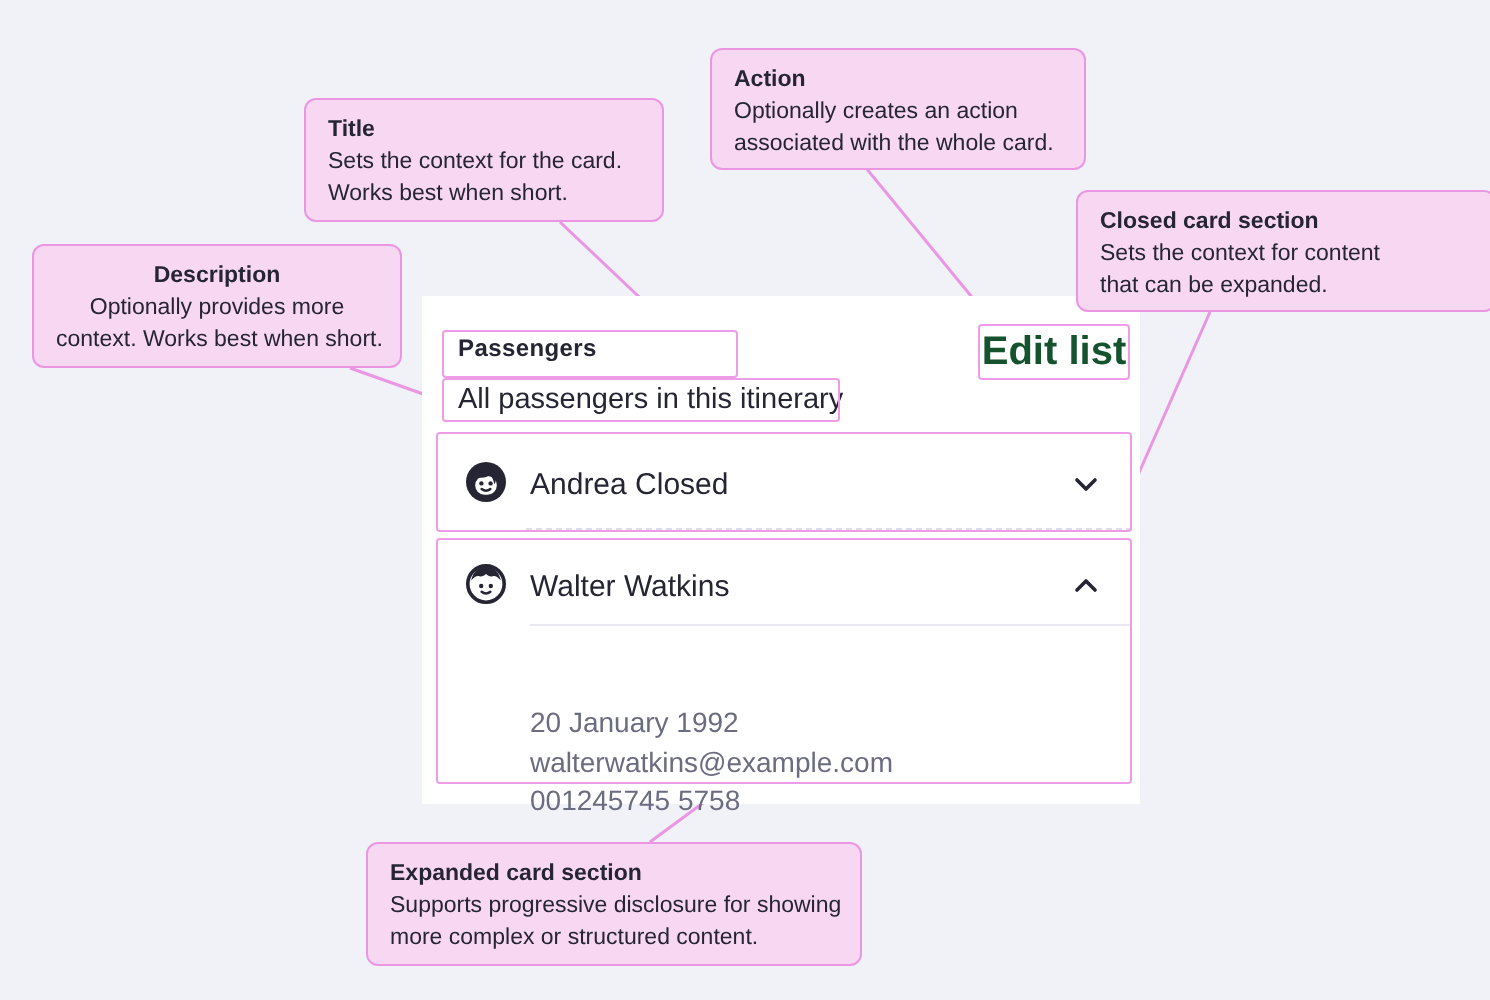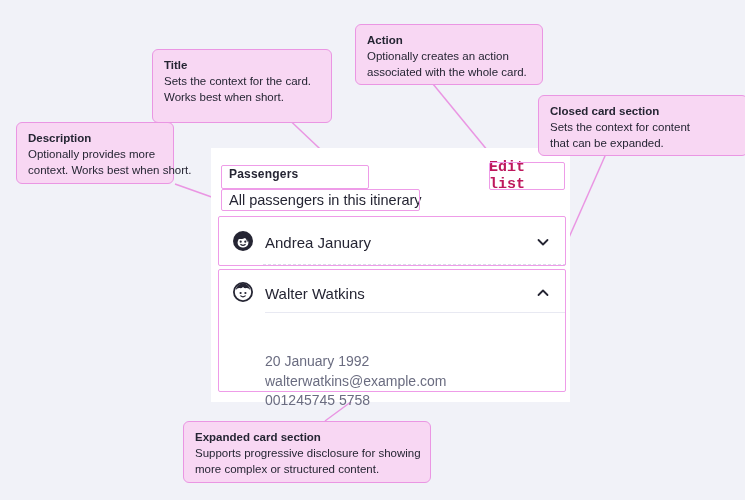--- a/index.html
+++ b/index.html
@@ -24,23 +24,22 @@
     left:229px;top:167px;
     font-size:12px;font-weight:700;color:#252533;letter-spacing:.2px;
   }
   .card-desc{
     left:229px;top:192px;
     font-size:14.5px;font-weight:400;color:#252533;
   }
   .action-link{
     left:489px;top:162px;width:76px;height:28px;
     display:flex;align-items:center;justify-content:center;
-    font-size:15px;font-weight:700;color:#be185d;
+    font-size:20px;font-weight:700;color:#14532d;
     cursor:pointer;
-    font-family:Liberation Mono, monospace;
   }
   .row-name{
     font-size:15px;font-weight:400;color:#252533;
   }
   .andrea-name{left:265px;top:234px;}
   .walter-name{left:265px;top:285px;}
   .avatar{width:24px;height:24px;}
   .avatar-andrea{left:231px;top:229px;}
   .avatar-walter{left:231px;top:280px;}
   .chev{width:16px;height:16px;}
@@ -77,22 +76,22 @@
     border:1.5px solid #ea96e3;
     border-radius:6px;
     box-sizing:border-box;
     padding:7px 11px 8px 11px;
     color:#252533;
     font-size:11.5px;
     line-height:16px;
   }
   .ann-heading{font-weight:700;display:block;}
   .ann-body{white-space:pre;}
-  .ann-title{left:152px;top:49px;width:180px;height:74px;}
-  .ann-desc{left:16px;top:122px;width:158px;height:62px;}
+  .ann-title{left:152px;top:49px;width:180px;height:62px;}
+  .ann-desc{left:16px;top:122px;width:185px;height:62px;text-align:center;}
   .ann-action{left:355px;top:24px;width:188px;height:61px;}
   .ann-closed{left:538px;top:95px;width:210px;height:61px;}
   .ann-expanded{left:183px;top:421px;width:248px;height:62px;}
   .connectors{left:0;top:0;width:745px;height:500px;pointer-events:none;}
 </style>
 </head>
 <body>
 
 <div class="stage">
 
@@ -113,21 +112,21 @@
   <div class="abs avatar avatar-andrea">
     <svg width="24" height="24" viewBox="0 0 24 24" xmlns="http://www.w3.org/2000/svg">
       <circle cx="12" cy="12" r="10" fill="#252533"></circle>
       <rect x="6.6" y="9" width="10.8" height="9.4" rx="4.6" fill="#ffffff"></rect>
       <path d="M12 4.2c-4.4 0-7.2 2.9-7.2 6.6 0 .9.2 1.8.5 2.5.6-1.6 1.2-2.6 2.4-3.6 2.2.5 4.9.2 6.4-1.3 1 1.1 1.7 3 2.2 4.9.4-.8.6-1.6.6-2.5 0-3.7-2.7-6.6-6.9-6.6z" fill="#252533"></path>
       <circle cx="9.7" cy="12.7" r="1.1" fill="#252533"></circle>
       <circle cx="14.3" cy="12.7" r="1.1" fill="#252533"></circle>
       <path d="M9.8 15.5q2.2 1.7 4.4 0" stroke="#252533" stroke-width="1.2" fill="none" stroke-linecap="round"></path>
     </svg>
   </div>
-  <div class="abs row-name andrea-name">Andrea January</div>
+  <div class="abs row-name andrea-name">Andrea Closed</div>
   <div class="abs chev chev-andrea">
     <svg width="16" height="16" viewBox="0 0 16 16" xmlns="http://www.w3.org/2000/svg">
       <path d="M3.5 6l4.5 4.5L12.5 6" stroke="#252533" stroke-width="1.8" fill="none" stroke-linecap="round" stroke-linejoin="round"></path>
     </svg>
   </div>
   <div class="abs divider-dotted"></div>
 
   <div class="abs avatar avatar-walter">
     <svg width="24" height="24" viewBox="0 0 24 24" xmlns="http://www.w3.org/2000/svg">
       <circle cx="12" cy="12" r="9.1" fill="#ffffff" stroke="#252533" stroke-width="1.8"></circle>

